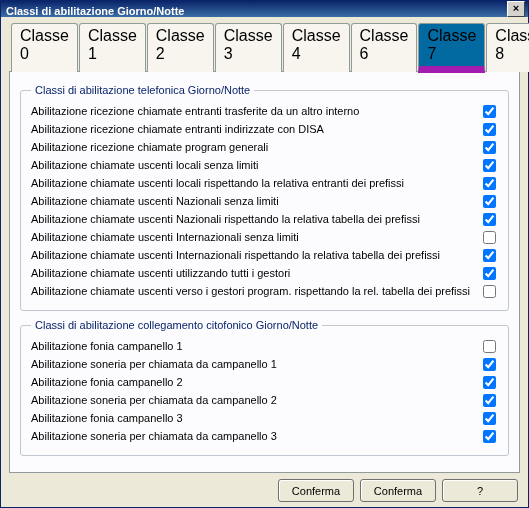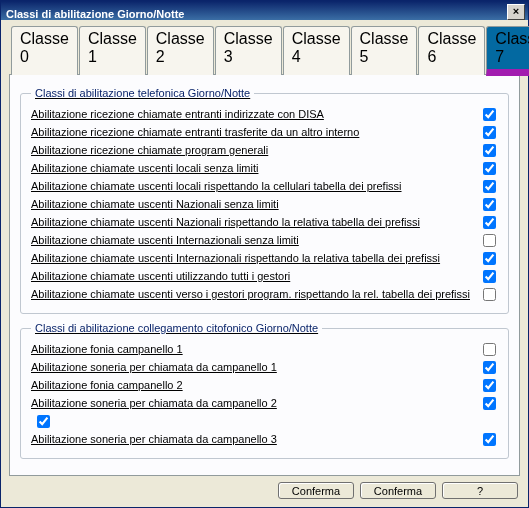--- a/index.html
+++ b/index.html
@@ -79,21 +79,20 @@
     border: 1px solid #919b9c;
     background: #fcfcfe;
     padding: 8px 10px;
     flex: 1;
   }
   fieldset.groupbox {
     border: 1px solid #c0c7d0;
     border-radius: 3px;
     margin: 4px 0 8px 0;
     padding: 6px 10px 10px 10px;
-    text-decoration: underline;
   }
   fieldset.groupbox legend {
     color: #0a246a;
     padding: 0 4px;
     font-size: 11px;
   }
   .row {
     display: flex;
     align-items: center;
     padding: 2px 0;
@@ -105,21 +104,21 @@
     width: 13px; height: 13px;
   }
   .button-row {
     display: flex;
     justify-content: flex-end;
     gap: 6px;
     padding: 6px 2px 0 0;
   }
   .btn {
     min-width: 76px;
-    height: 17px;
+    height: 23px;
     background: #ece9d8;
     border: 1px solid #707070;
     border-radius: 3px;
     font-size: 11px;
     font-family: Tahoma, Arial, sans-serif;
     cursor: default;
     box-shadow: inset 1px 1px 0 #fff;
   }
 </style>
 </head>
@@ -131,49 +130,48 @@
     <div class="close-btn">×</div>
   </div>
   <div class="client">
 
     <div class="tabstrip" id="tabstrip">
         <div class="tab">Classe 0</div>
         <div class="tab">Classe 1</div>
         <div class="tab">Classe 2</div>
         <div class="tab">Classe 3</div>
         <div class="tab">Classe 4</div>
-        <div class="tab">Classe 5</div>
         <div class="tab">Classe 6</div>
         <div class="tab active">Classe 7</div>
         <div class="tab">Classe 8</div>
       </div>
 
     <div class="tabpanel">
 
       <fieldset class="groupbox">
         <legend>Classi di abilitazione telefonica Giorno/Notte</legend>
         <div id="group1-rows">
             <div class="row">
+              <span class="lbl">Abilitazione ricezione chiamate entranti trasferite da un altro interno</span>
+              <input type="checkbox" checked="" style="">
+            </div>
+            <div class="row">
               <span class="lbl">Abilitazione ricezione chiamate entranti indirizzate con DISA</span>
               <input type="checkbox" checked="" style="">
             </div>
             <div class="row">
-              <span class="lbl">Abilitazione ricezione chiamate entranti trasferite da un altro interno</span>
-              <input type="checkbox" checked="" style="">
-            </div>
-            <div class="row">
               <span class="lbl">Abilitazione ricezione chiamate program generali</span>
               <input type="checkbox" checked="" style="">
             </div>
             <div class="row">
               <span class="lbl">Abilitazione chiamate uscenti locali senza limiti</span>
               <input type="checkbox" checked="" style="">
             </div>
             <div class="row">
-              <span class="lbl">Abilitazione chiamate uscenti locali rispettando la cellulari tabella dei prefissi</span>
+              <span class="lbl">Abilitazione chiamate uscenti locali rispettando la relativa entranti dei prefissi</span>
               <input type="checkbox" checked="" style="">
             </div>
             <div class="row">
               <span class="lbl">Abilitazione chiamate uscenti Nazionali senza limiti</span>
               <input type="checkbox" checked="" style="">
             </div>
             <div class="row">
               <span class="lbl">Abilitazione chiamate uscenti Nazionali rispettando la relativa tabella dei prefissi</span>
               <input type="checkbox" checked="" style="">
             </div>
@@ -209,20 +207,21 @@
             </div>
             <div class="row">
               <span class="lbl">Abilitazione fonia campanello 2</span>
               <input type="checkbox" checked="" style="">
             </div>
             <div class="row">
               <span class="lbl">Abilitazione soneria per chiamata da campanello 2</span>
               <input type="checkbox" checked="" style="">
             </div>
             <div class="row">
+              <span class="lbl">Abilitazione fonia campanello 3</span>
               <input type="checkbox" checked="" style="">
             </div>
             <div class="row">
               <span class="lbl">Abilitazione soneria per chiamata da campanello 3</span>
               <input type="checkbox" checked="" style="">
             </div>
           </div>
       </fieldset>
 
     </div>

